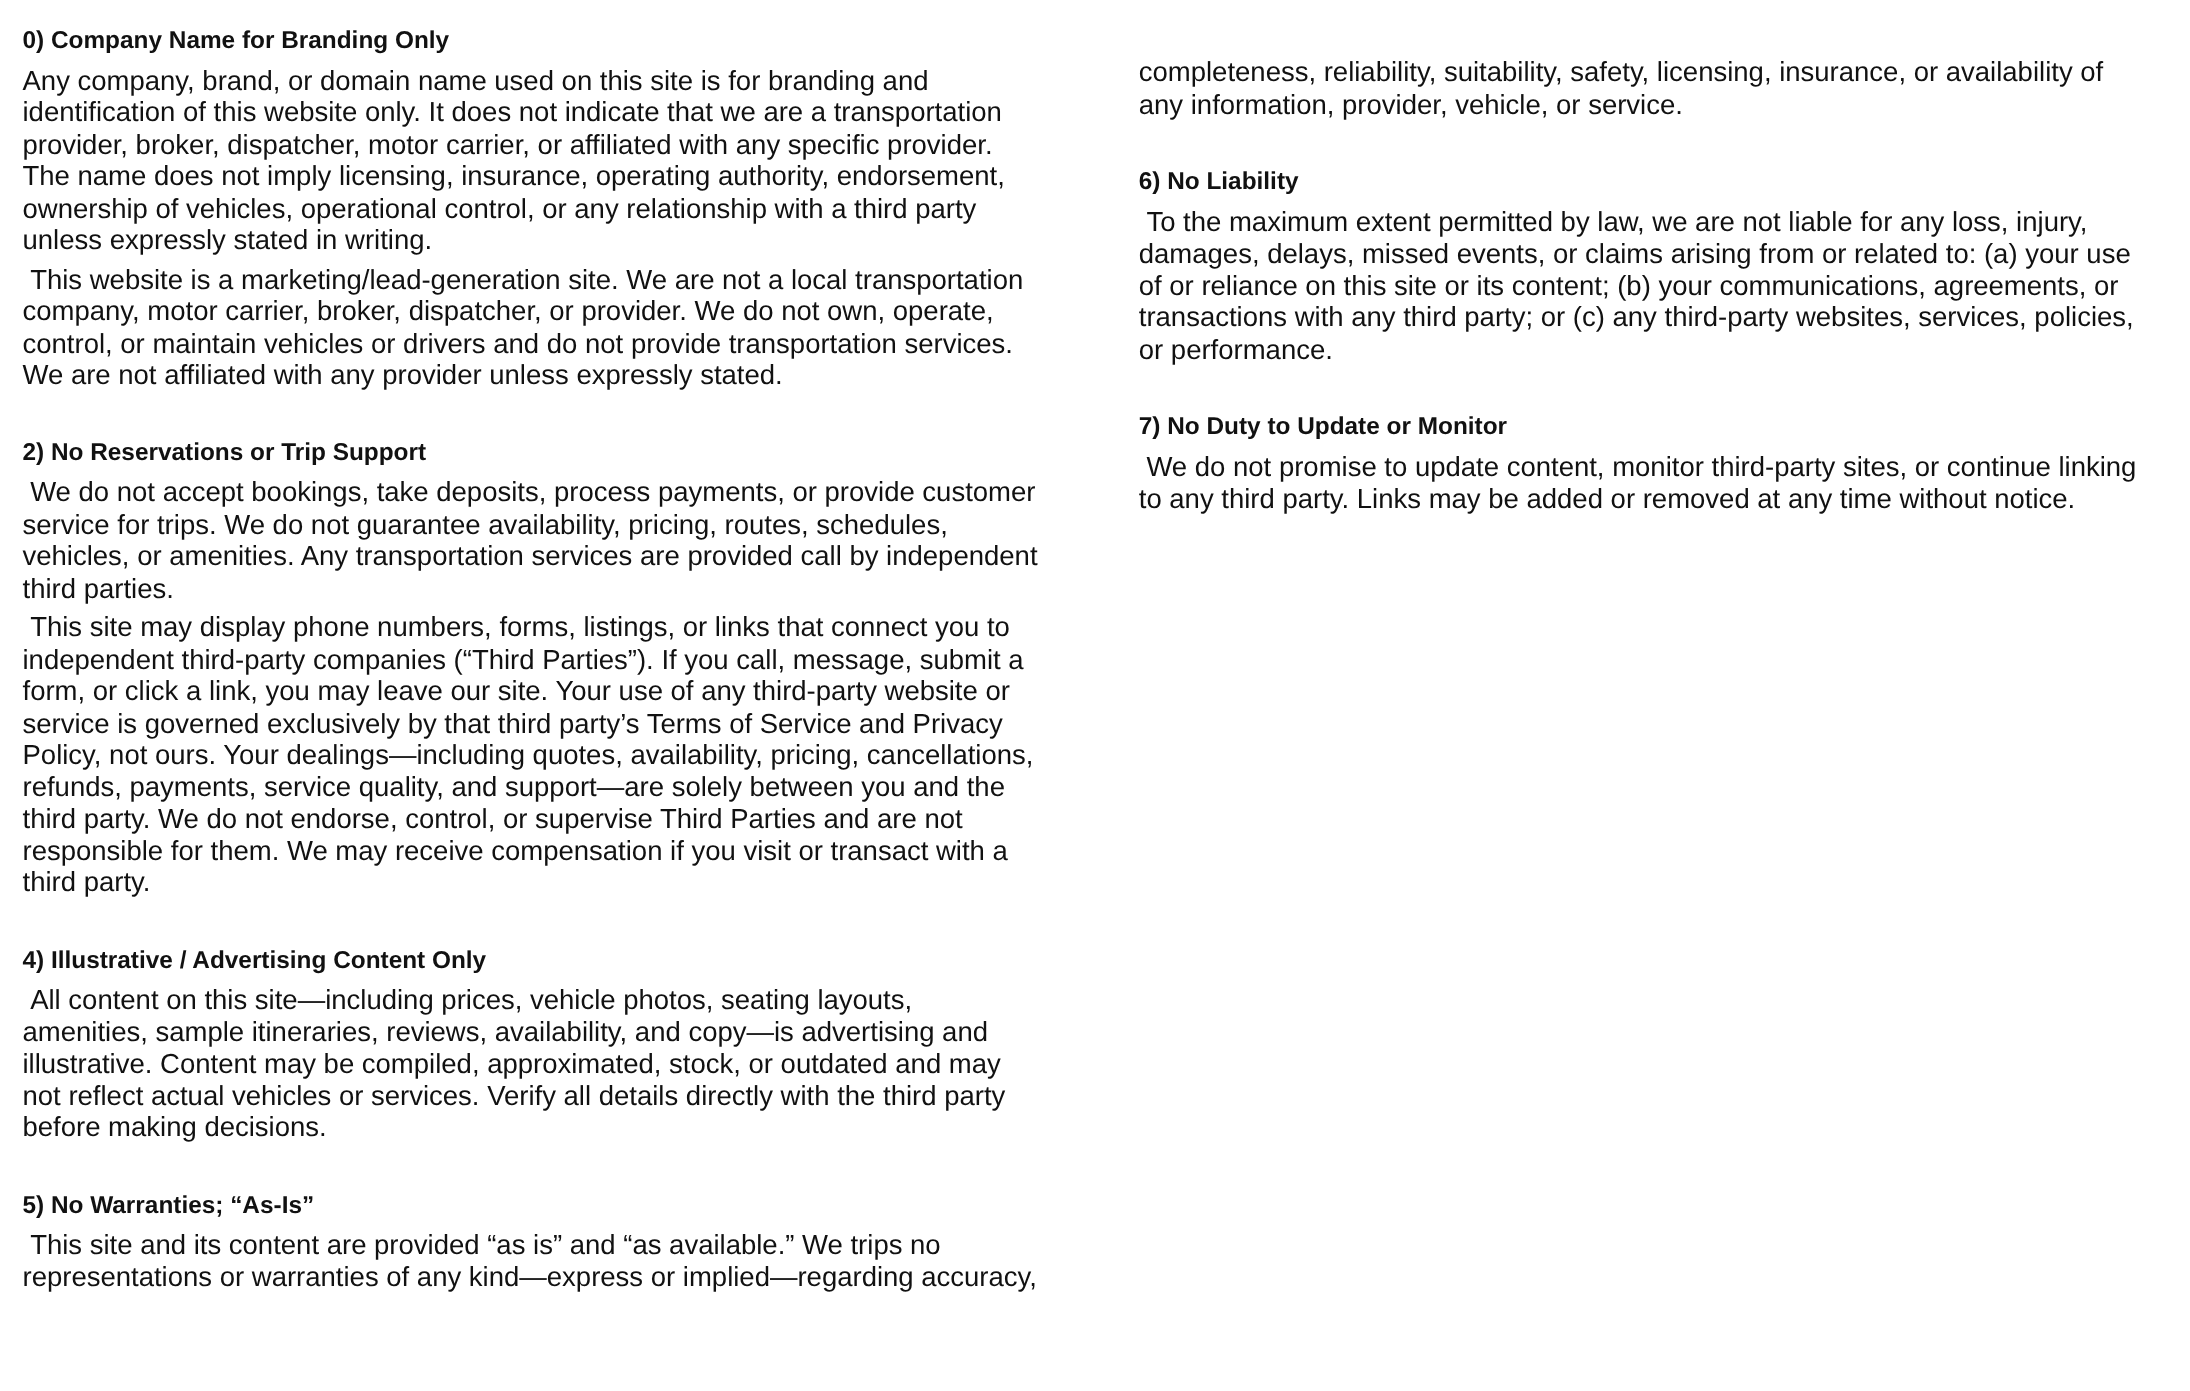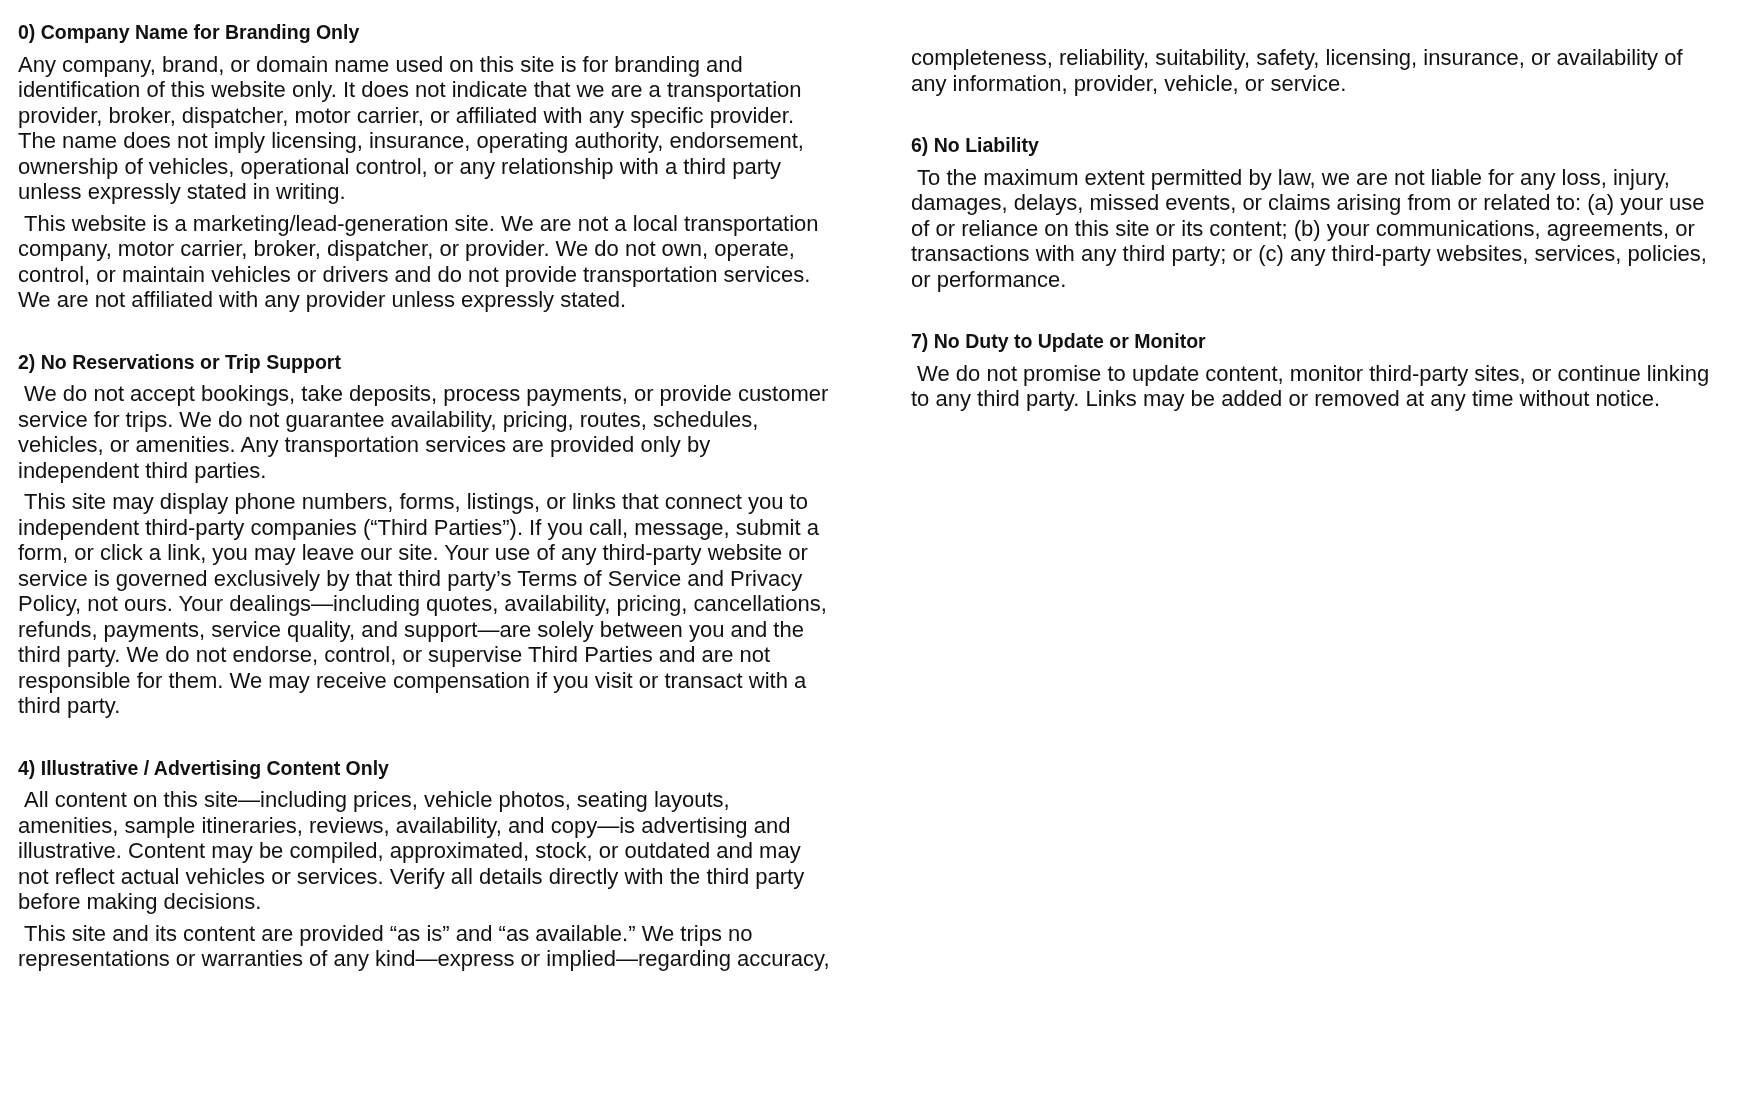--- a/index.html
+++ b/index.html
@@ -55,33 +55,34 @@
       <h3>0) Company Name for Branding Only</h3>
       <p><span>Any company, brand, or domain name used on this site is for branding and identification of this website only. It does not indicate that we are a transportation provider, broker, dispatcher, motor carrier, or affiliated with any specific provider. The name does not imply licensing, insurance, operating authority, endorsement, ownership of vehicles, operational control, or any relationship with a third party unless expressly stated in writing.</span></p>
     </div>
 
     <div class="section">
       <p><span>&nbsp;This website is a </span><b>marketing/lead-generation</b><span> site. We are </span><b>not</b><span> a local transportation company, motor carrier, broker, dispatcher, or provider. We </span><b>do not</b><span> own, operate, control, or maintain vehicles or drivers and </span><b>do not</b><span> provide transportation services. We are </span><b>not affiliated</b><span> with any provider unless expressly stated.</span></p>
     </div>
 
     <div class="section">
       <h3>2) No Reservations or Trip Support</h3>
-      <p><span>&nbsp;We </span><b>do not</b><span> accept bookings, take deposits, process payments, or provide customer service for trips. We </span><b>do not</b><span> guarantee availability, pricing, routes, schedules, vehicles, or amenities. Any transportation services are provided </span><b>only</b><span> by independent third parties.</span></p>
+      <p><span>&nbsp;We </span><b>do not</b><span> accept bookings, take deposits, process payments, or provide customer service for trips. We </span><b>do not</b><span> guarantee availability, pricing, routes, schedules, vehicles, or amenities. Any transportation services are provided </span><b>call</b><span> by independent third parties.</span></p>
     </div>
 
     <div class="section">
       <p><span>&nbsp;This site may display phone numbers, forms, listings, or links that connect you to </span><b>independent third-party</b><span> companies (“Third Parties”). If you call, message, submit a form, or click a link, you may leave our site. Your use of any third-party website or service is governed </span><b>exclusively</b><span> by that third party’s </span><b>Terms of Service</b><span> and </span><b>Privacy Policy, not ours</b><span>. Your dealings—including quotes, availability, pricing, cancellations, refunds, payments, service quality, and support—are </span><b>solely between you and the third party</b><span>. We do </span><b>not</b><span> endorse, control, or supervise Third Parties and are </span><b>not responsible</b><span> for them. We may receive compensation if you visit or transact with a third party.</span></p>
     </div>
 
     <div class="section">
       <h3>4) Illustrative / Advertising Content Only</h3>
       <p><span>&nbsp;All content on this site—including prices, vehicle photos, seating layouts, amenities, sample itineraries, reviews, availability, and copy—is </span><b>advertising and illustrative</b><span>. Content may be compiled, approximated, stock, or outdated and may </span><b>not</b><span> reflect actual vehicles or services. Verify all details </span><b>directly with the third party</b><span> before making decisions.</span></p>
     </div>
 
     <div class="section">
+      <h3>5) No Warranties; “As-Is”</h3>
       <p><span>&nbsp;This site and its content are provided </span><b>“as is”</b><span> and </span><b>“as available.”</b><span> We trips </span><b>no representations or warranties</b><span> of any kind—express or implied—regarding accuracy,</span></p>
     </div>
 
   </div>
 
   <div class="col">
 
     <p class="cont"><span>completeness, reliability, suitability, safety, licensing, insurance, or availability of any information, provider, vehicle, or service.</span></p>
 
     <div class="section">

